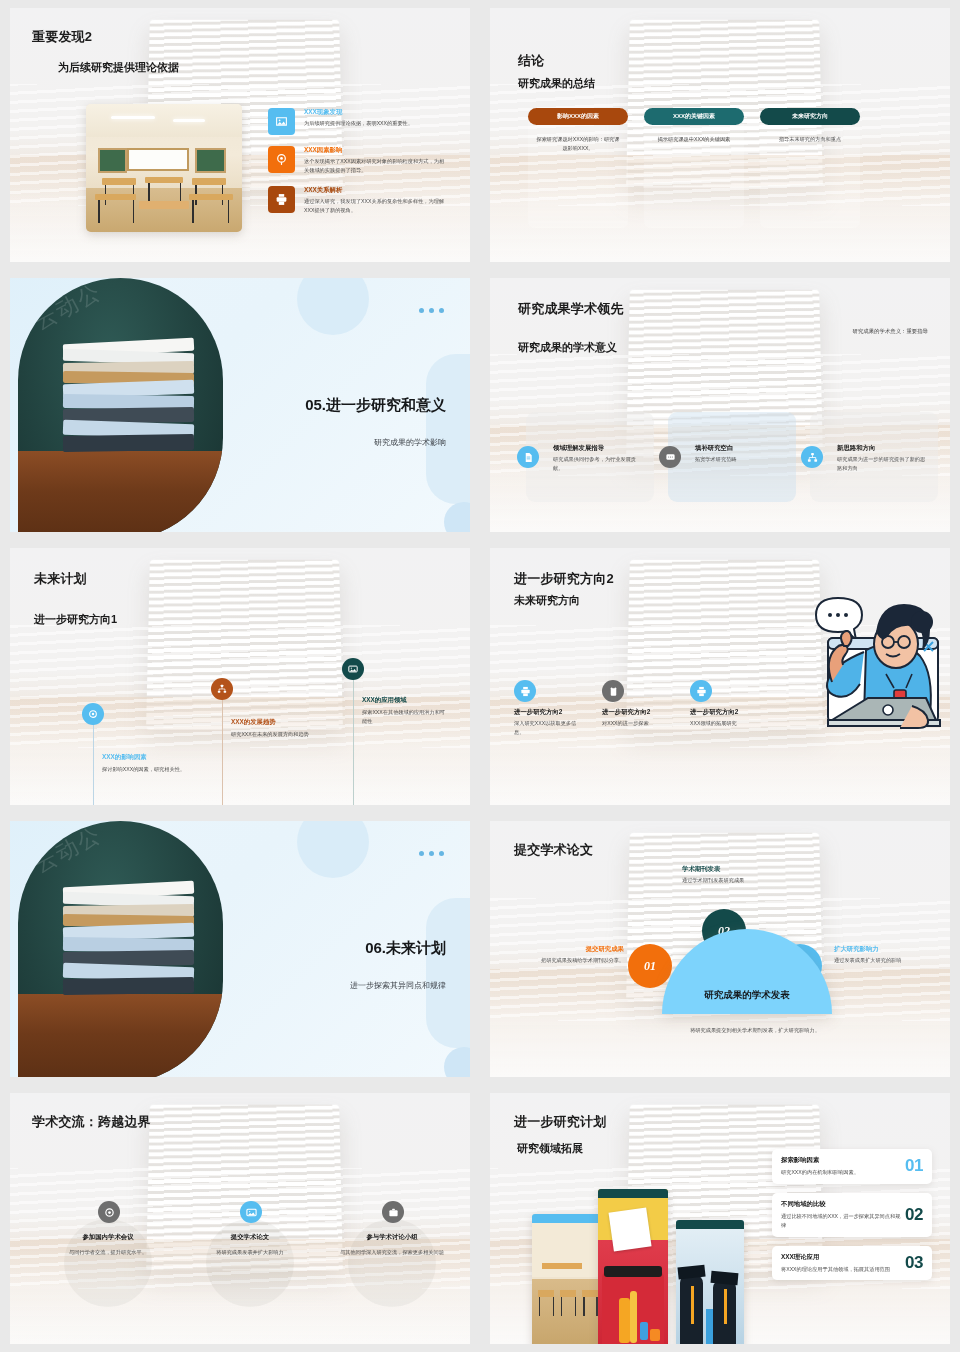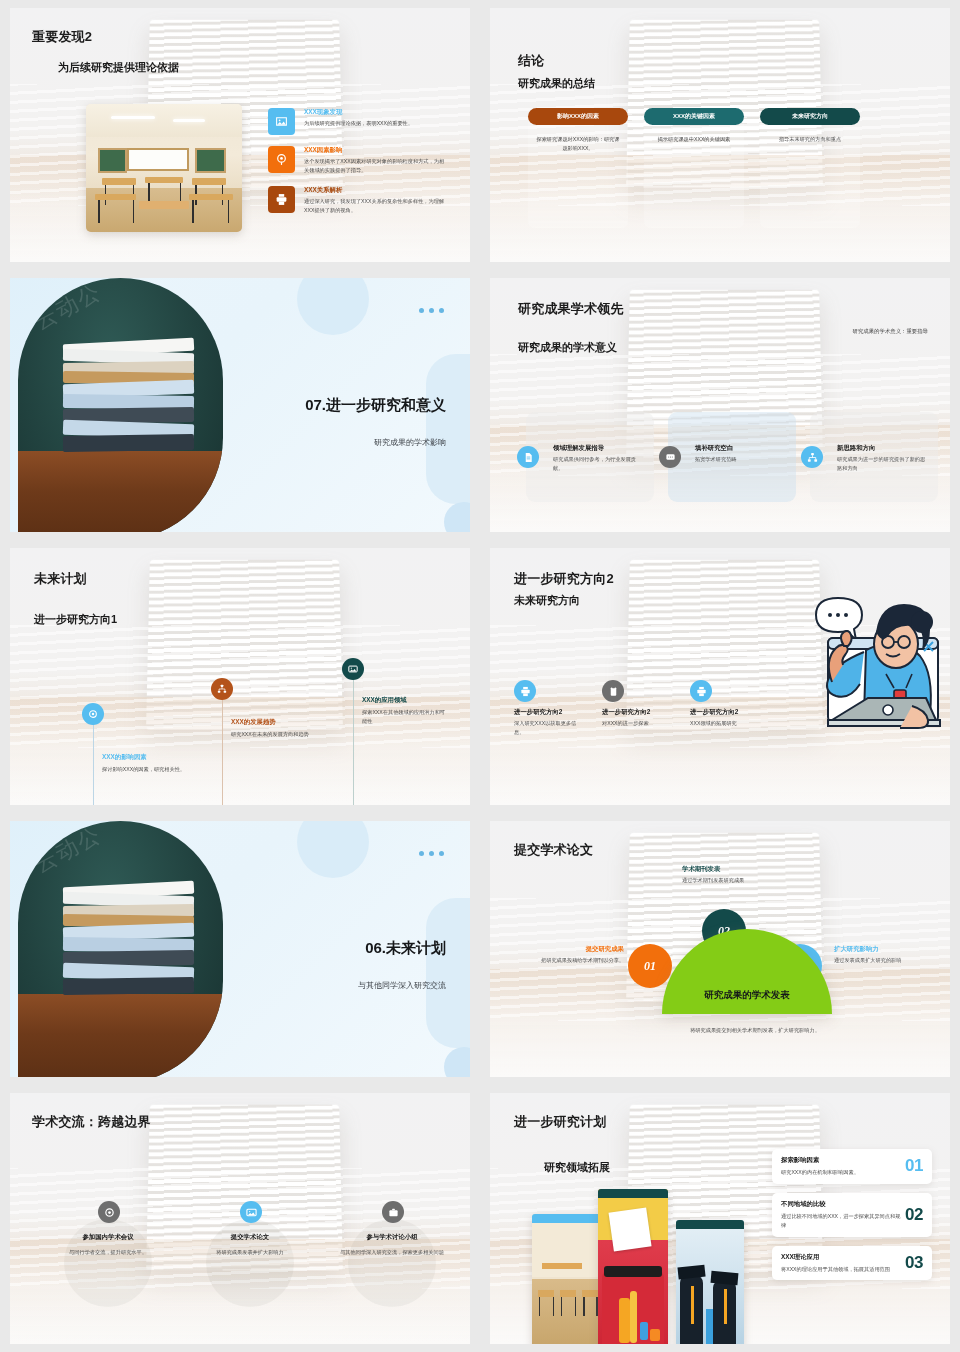--- a/index.html
+++ b/index.html
@@ -148,38 +148,38 @@
   
   .s6 .hd   { position:absolute; left:24px; top:22px; }
   .s6 .sub2 { position:absolute; left:24px; top:45px; }
   .s6 .trio { position:absolute; left:24px; top:132px; width:250px; display:flex; gap:16px; }
   .s6 .t    { width:72px; }
   .illus { position:absolute; right:4px; top:42px; width:210px; height:180px; }
 
   
   .s8 .hd { position:absolute; left:24px; top:20px; }
   .semi { position:absolute; left:172px; top:108px; width:170px; height:85px;
-    background:#84cc16; border-radius:85px 85px 0 0; box-shadow:0 4px 14px rgba(140,130,120,.22); }
+    background:#7dd3fc; border-radius:85px 85px 0 0; box-shadow:0 4px 14px rgba(140,130,120,.22); }
   .semi .lbl { position:absolute; left:0; right:0; bottom:12px; text-align:center;
     font-size:9.5px; font-weight:700; color:#14171a; }
   .numc { position:absolute; width:44px; height:44px; border-radius:50%;
     display:flex; align-items:center; justify-content:center;
     color:#fff; font-size:12px; font-weight:700; font-style:italic;
     font-family:"Liberation Serif", serif; }
 
   
   .s9 .hd { position:absolute; left:22px; top:20px; }
   .s9 .cen{ position:absolute; left:0; right:0; top:50px; text-align:center; }
   .bigcirc { position:absolute; width:88px; height:88px; border-radius:50%;
     background:rgba(150,145,140,.10); }
   .s9 .node { position:absolute; width:120px; text-align:center; }
 
   
   .s10 .hd   { position:absolute; left:24px; top:20px; }
-  .s10 .sub2 { position:absolute; left:54px; top:48px;margin-top:19px; }
+  .s10 .sub2 { position:absolute; left:27px; top:48px; }
   .ph { position:absolute; border-radius:3px; overflow:hidden;
      box-shadow:0 3px 9px rgba(130,120,110,.28); }
   .ph .bar { position:absolute; left:0; top:0; width:100%; height:9px; }
   .s10 .cards { position:absolute; right:18px; top:56px; width:160px; }
   .s10 .card { background:#fff; border-radius:5px; padding:7px 9px; margin-bottom:9px;
      box-shadow:0 2px 7px rgba(140,130,120,.18); display:flex; align-items:center; }
   .s10 .card .body { flex:1; }
   .s10 .num { font-size:17px; font-weight:700; letter-spacing:-.5px; }
 
   svg { display:block; }
@@ -319,21 +319,21 @@
         <div class="sheet" style="top:70%;height:13%;background:#c4d8e8;transform:rotate(2deg)"></div>
         <div class="sheet" style="top:82%;height:14%;background:#2f3a44;transform:rotate(-1deg)"></div>
       </div>
     </div>
     <div class="dots">
       <div class="dot"></div>
           <div class="dot"></div>
           <div class="dot"></div>
     </div>
     <div class="ttl">
-      <h2>07.进一步研究和意义</h2>
+      <h2>05.进一步研究和意义</h2>
       <p>研究成果的学术影响</p>
     </div>
   </div>
   </div>
 
   <div class="cell">
   <div class="slide s4">
     <div class="paper-bg"></div>
     <div class="streaks"></div>
 
@@ -531,21 +531,21 @@
         <div class="sheet" style="top:82%;height:14%;background:#2f3a44;transform:rotate(-1deg)"></div>
       </div>
     </div>
     <div class="dots">
       <div class="dot"></div>
           <div class="dot"></div>
           <div class="dot"></div>
     </div>
     <div class="ttl">
       <h2>06.未来计划</h2>
-      <p>与其他同学深入研究交流</p>
+      <p>进一步探索其异同点和规律</p>
     </div>
   </div>
   </div>
 
   <div class="cell">
   <div class="slide s8">
     <div class="paper-bg"></div>
     <div class="streaks"></div>
 
     <div class="hd s-title">提交学术论文</div>

